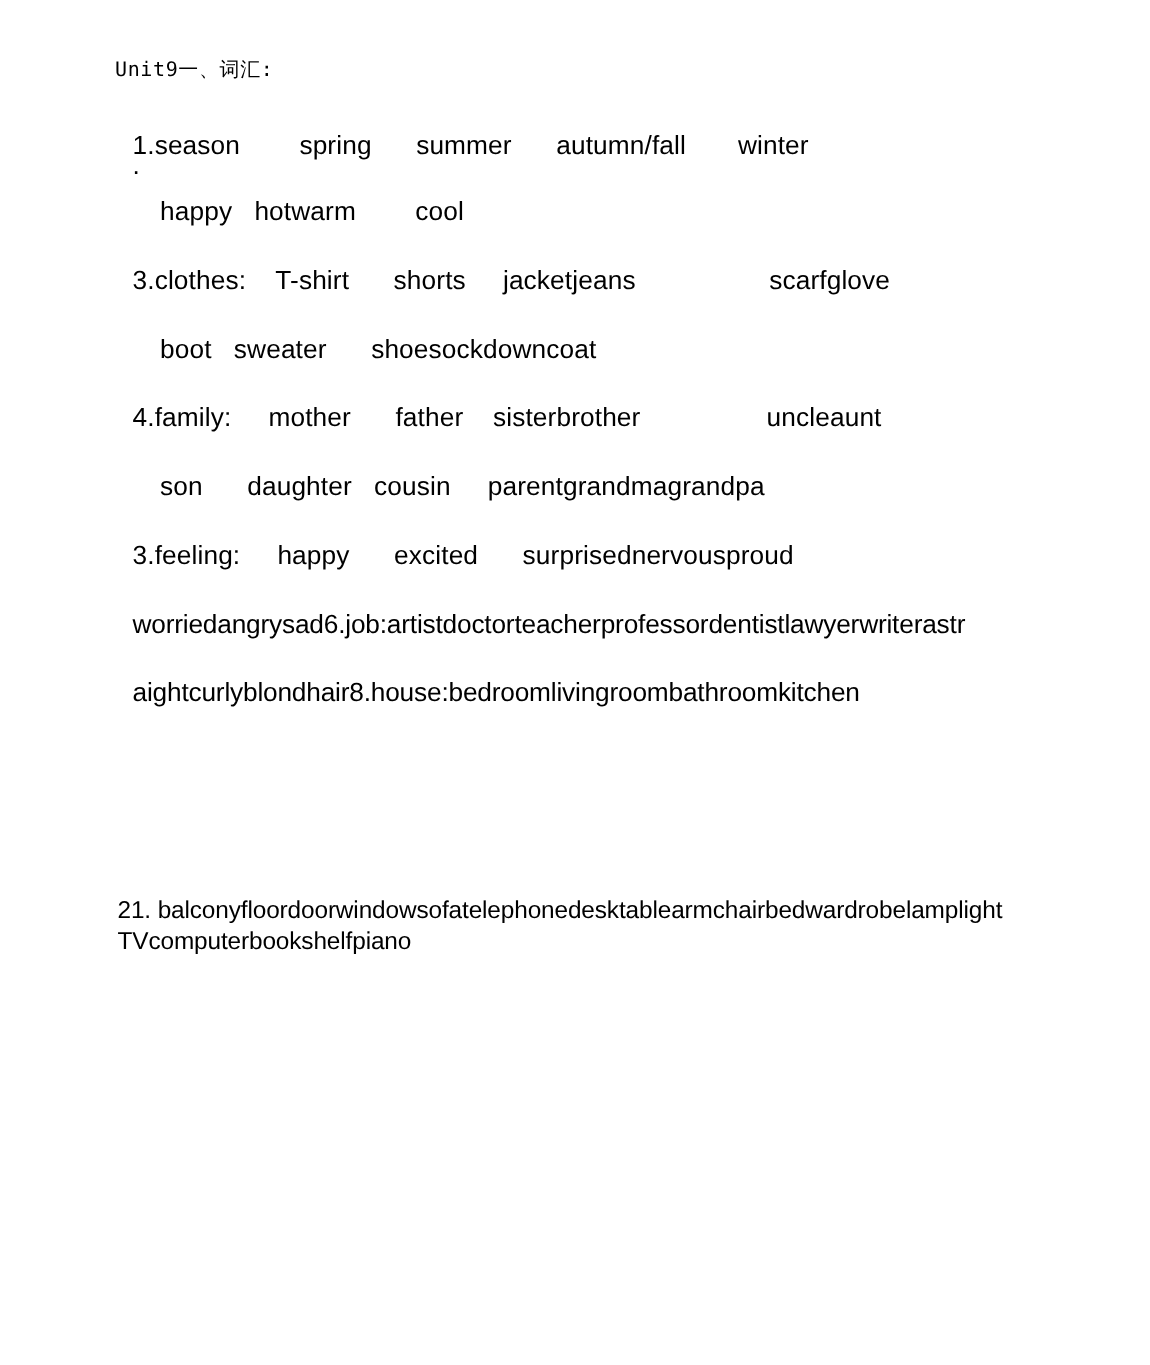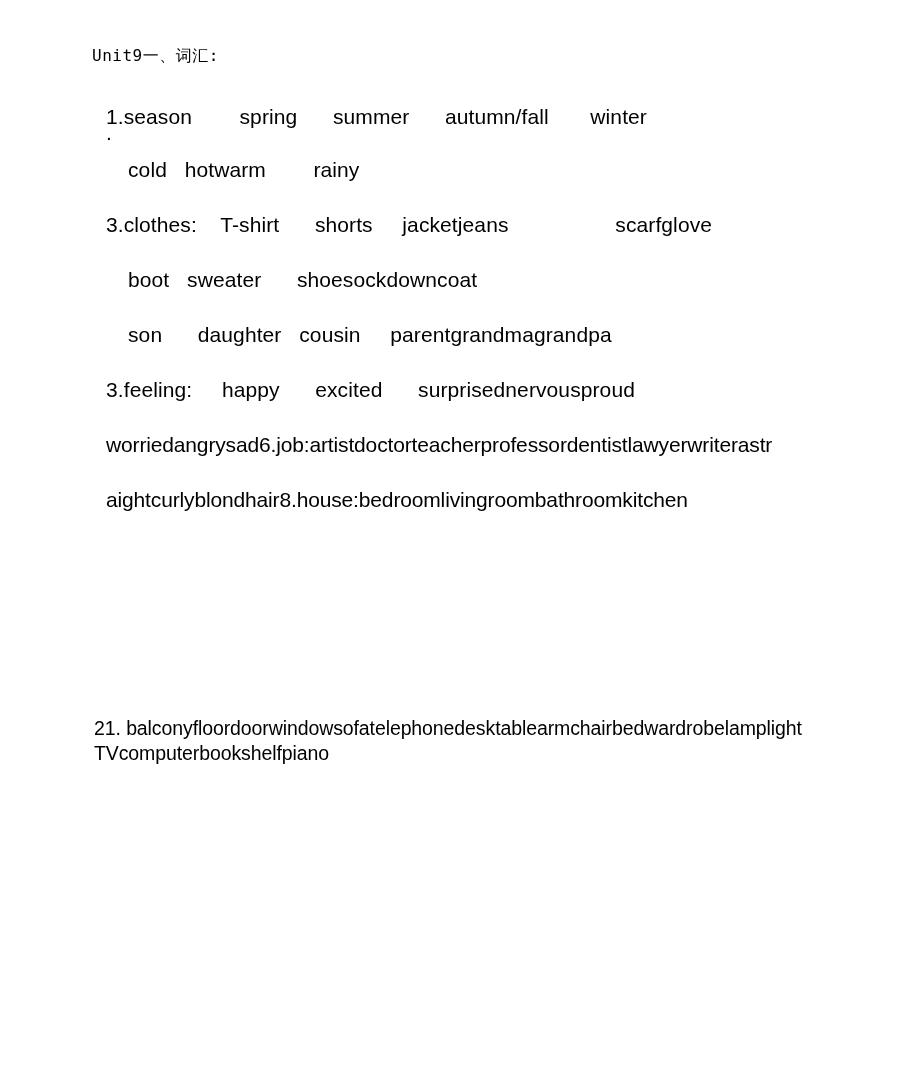--- a/index.html
+++ b/index.html
@@ -94,23 +94,24 @@
 </head>
 <body>
 
 <div class="page">
 
   <div class="doc-title">Unit9一、词汇:</div>
 
   <div class="body-block">
     <div class="line">1.season        spring      summer      autumn/fall       winter</div>
     <div class="line stray-dot">.</div>
-    <div class="line indent">cold   hotwarm        rainy</div>
+    <div class="line indent">happy   hotwarm        cool</div>
     <div class="line">3.clothes:    T-shirt      shorts     jacketjeans                  scarfglove</div>
     <div class="line indent">boot   sweater      shoesockdowncoat</div>
+    <div class="line">4.family:     mother      father    sisterbrother                 uncleaunt</div>
     <div class="line indent">son      daughter   cousin     parentgrandmagrandpa</div>
     <div class="line">3.feeling:     happy      excited      surprisednervousproud</div>
     <div class="line runon">worriedangrysad6.job:artistdoctorteacherprofessordentistlawyerwriterastr</div>
     <div class="line runon">aightcurlyblondhair8.house:bedroomlivingroombathroomkitchen</div>
   </div>
 
   <div class="tail-block">21. balconyfloordoorwindowsofatelephonedesktablearmchairbedwardrobelamplightTVcomputerbookshelfpiano</div>
 
 </div>
 

